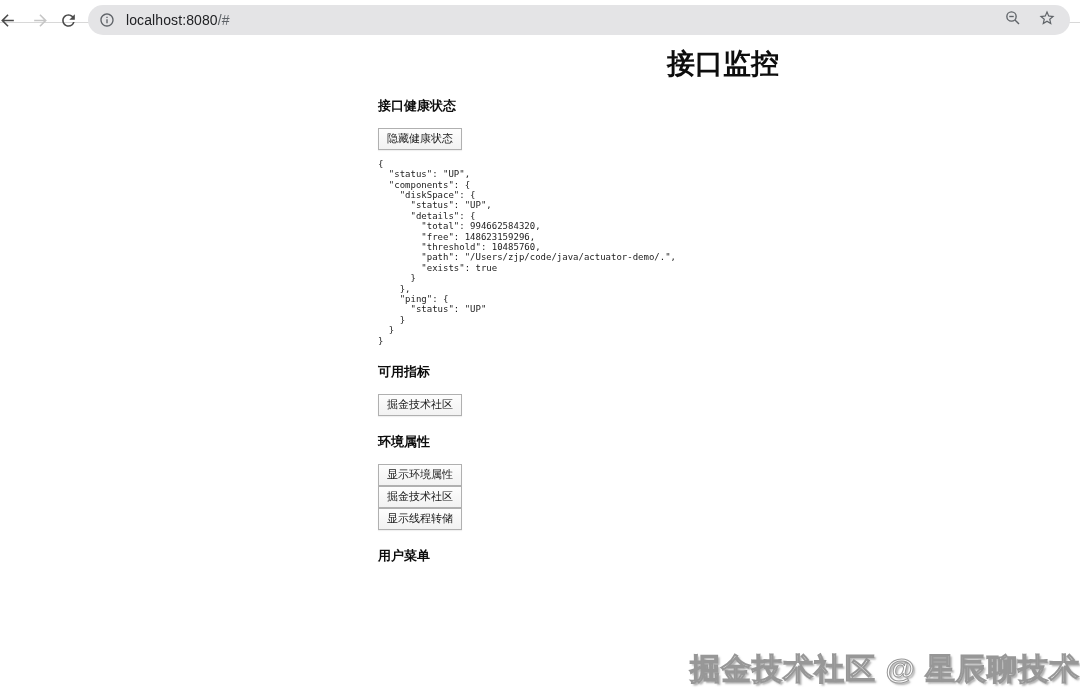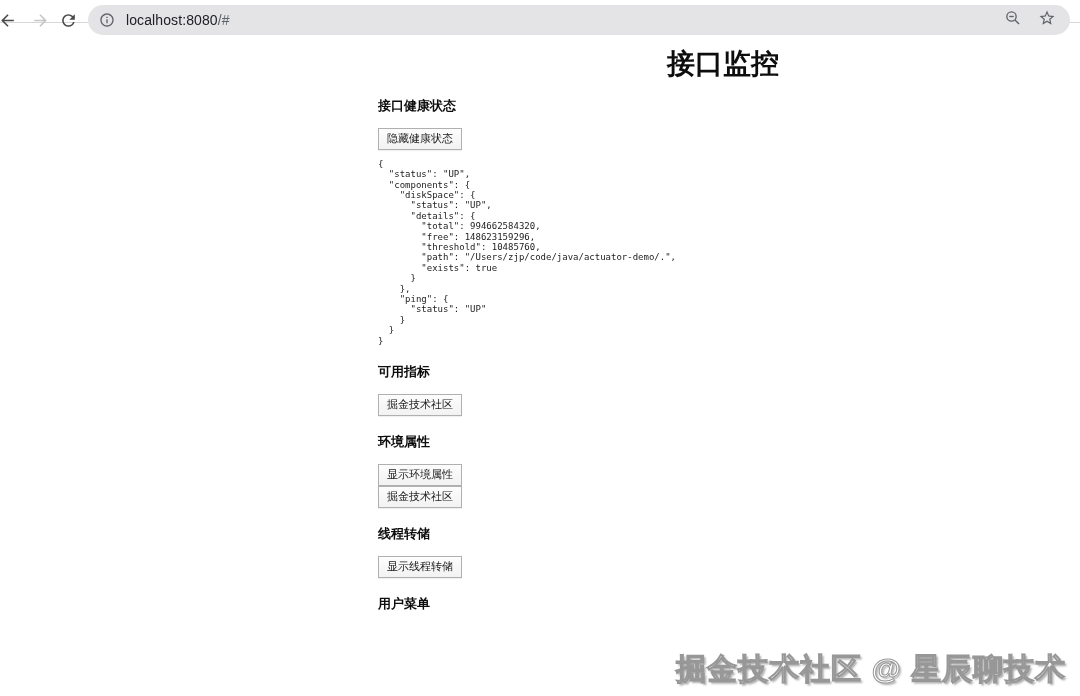--- a/index.html
+++ b/index.html
@@ -85,21 +85,21 @@
     font-family: "DejaVu Sans Mono", "Liberation Mono", monospace;
     font-size: 9px;
     line-height: 10.4px;
     color: #1c1c1c;
     white-space: pre;
   }
 
   
   .watermark {
     position: absolute;
-    right: 14px; bottom: 6px;
+    right: 0; bottom: 6px;
     font-size: 30px;
     font-weight: 700;
     letter-spacing: 1px;
     white-space: nowrap;
     color: rgba(255,255,255,0.92);
     -webkit-text-stroke: 1px #979797;
     text-shadow: 2px 2px 2px rgba(110,110,110,0.55);
     pointer-events: none;
   }
 </style>
@@ -182,21 +182,20 @@
   <div class="section">
     <h3 class="section-heading">环境属性</h3>
     <button class="action-btn">显示环境属性</button>
   </div>
 
   <div class="section">
     <button class="action-btn">掘金技术社区</button>
   </div>
 
   <div class="section">
-    <h3 class="section-heading">线程转储</h3>
     <button class="action-btn">显示线程转储</button>
   </div>
 
   <div class="section">
     <h3 class="section-heading">用户菜单</h3>
 
   </div>
 
 </div>
 

